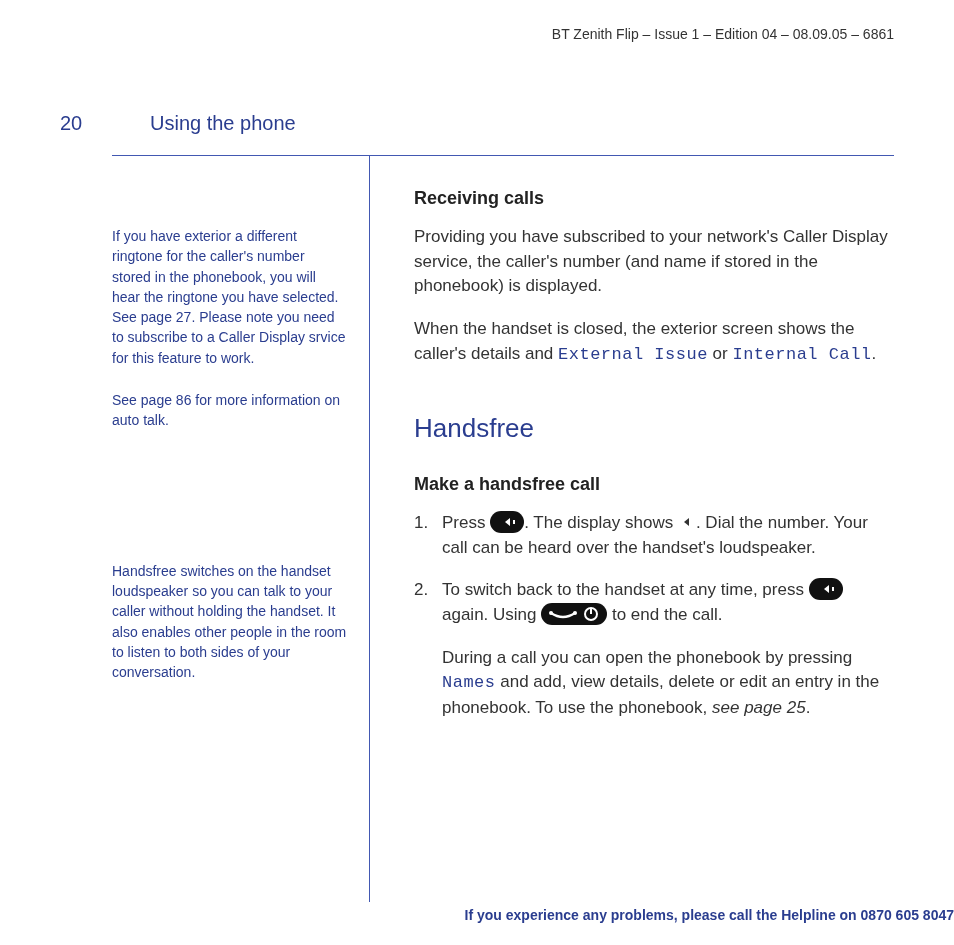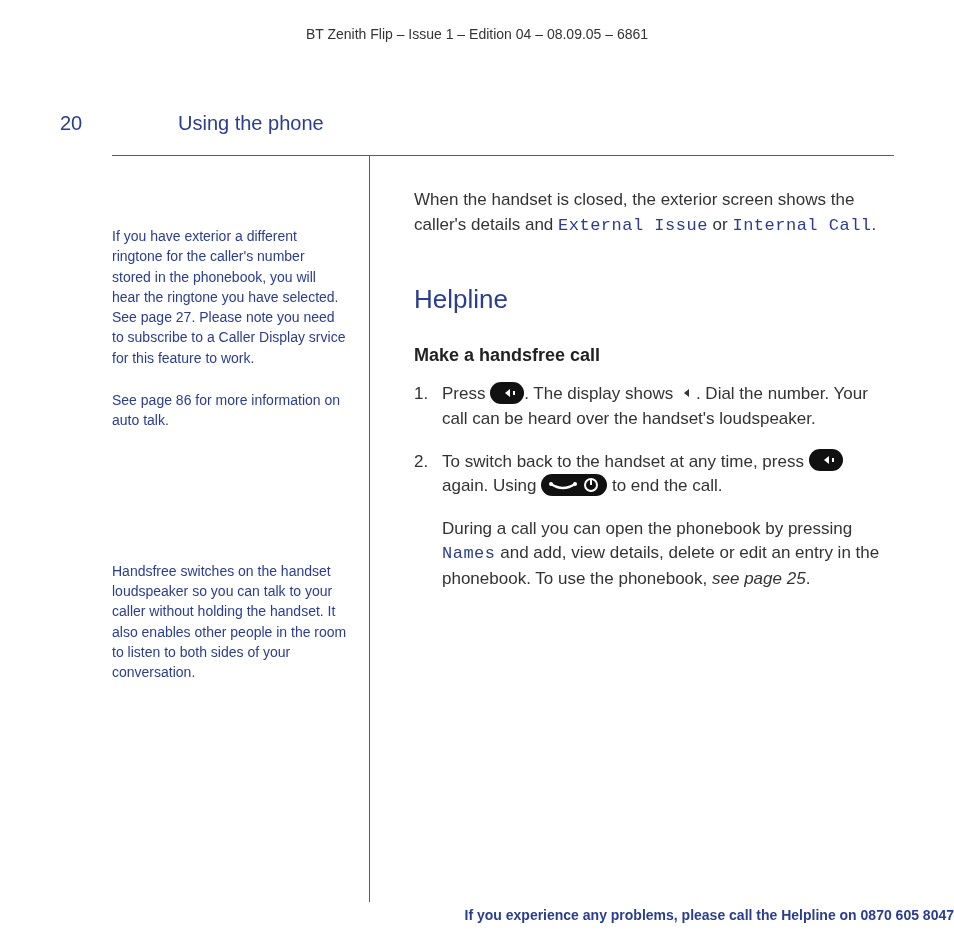--- a/index.html
+++ b/index.html
@@ -6,30 +6,29 @@
   body {
     width: 954px;
     height: 945px;
     background: #ffffff;
     font-family: Arial, Helvetica, sans-serif;
     color: #333;
     position: relative;
     padding: 26px 60px 20px 60px;
   }
   .doc-header {
-    text-align: center;
+    text-align: right;
     font-size: 14px;
     color: #333;
     margin-bottom: 70px;
   }
   .page-row {
     display: flex;
     align-items: baseline;
     margin-bottom: 20px;
-    gap: 28px;
   }
   .page-num {
     color: #2a3d8f;
     font-size: 20px;
     width: 90px;
     font-weight: 400;
   }
   .section-title {
     color: #2a3d8f;
     font-size: 20px;
@@ -165,28 +164,30 @@
     <p class="sidenote">
       <span>If you have exterior a different ringtone for the caller's number stored in the phonebook, you will hear the ringtone you have selected. </span><span class="italic">See page 27</span><span>. Please note you need to subscribe to a Caller Display srvice for this feature to work.</span>
     </p>
     <p class="sidenote">
       <span>See </span><span class="italic">page 86</span><span> for more information on auto talk.</span>
     </p>
     <p class="sidenote sn2">Handsfree switches on the handset loudspeaker so you can talk to your caller without holding the handset. It also enables other people in the room to listen to both sides of your conversation.</p>
   </aside>
 
   <main class="main">
-
+    <h3 class="h-bold">Receiving calls</h3>
+
+    <p class="para">Providing you have subscribed to your network's Caller Display service, the caller's number (and name if stored in the phonebook) is displayed.</p>
 
     <p class="para">
       <span>When the handset is closed, the exterior screen shows the caller's details and </span><span class="display-font">External Issue</span><span> or </span><span class="display-font">Internal Call</span><span>.</span>
     </p>
 
 
-    <h2 class="h-section">Helpline</h2>
+    <h2 class="h-section">Handsfree</h2>
 
     <h3 class="h-bold">Make a handsfree call</h3>
 
     <ol class="steps">
       <li>
         <span>Press </span><span class="icon icon-key" style="width:34px"><svg width="34" height="22">
               <path d="M11 11 L15 11 L20 7 L20 15 L15 11 Z" fill="#fff"></path>
               <rect x="23" y="9" width="2" height="4" fill="#fff"></rect>
             </svg></span><span>. The display shows </span><span class="icon icon-small"><svg width="18" height="16">
               <path d="M2 8 L6 8 L11 4 L11 12 L6 8 Z" fill="#333"></path>

